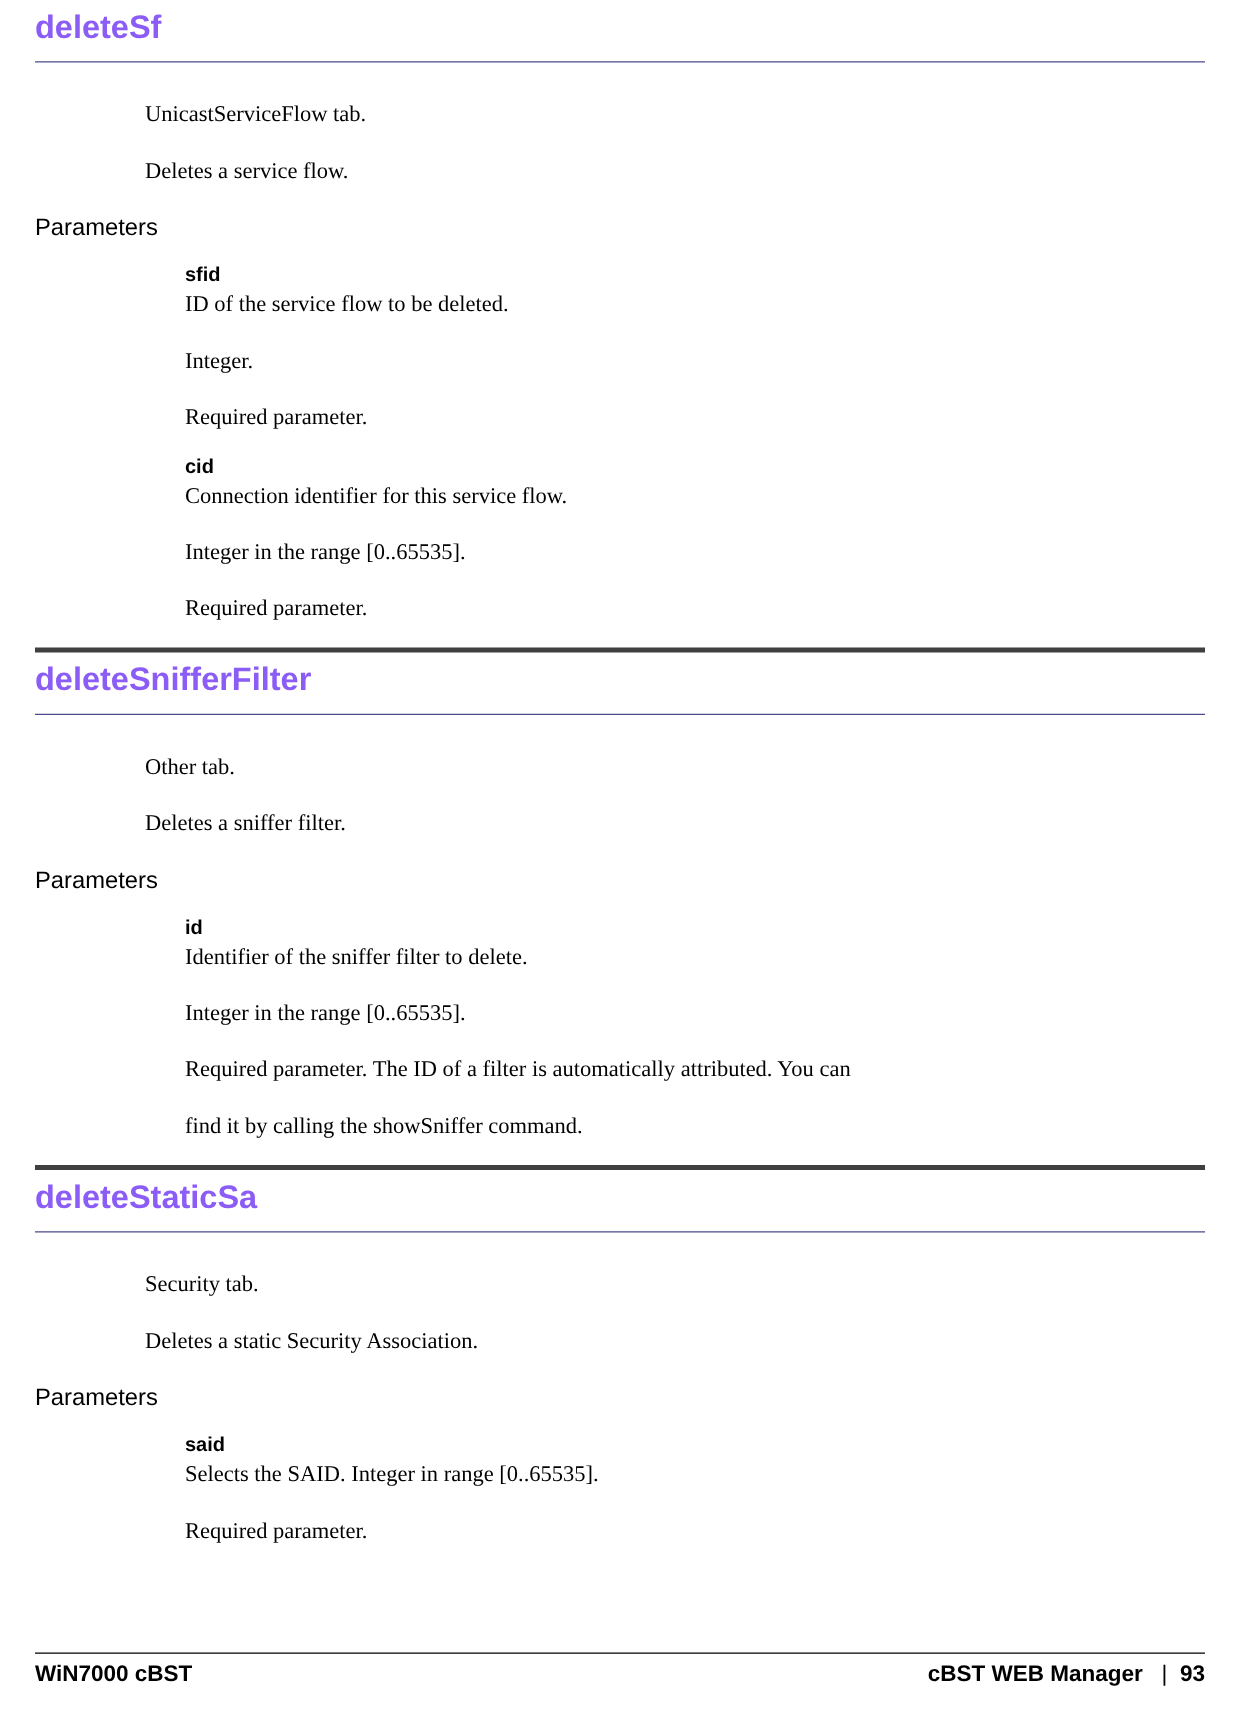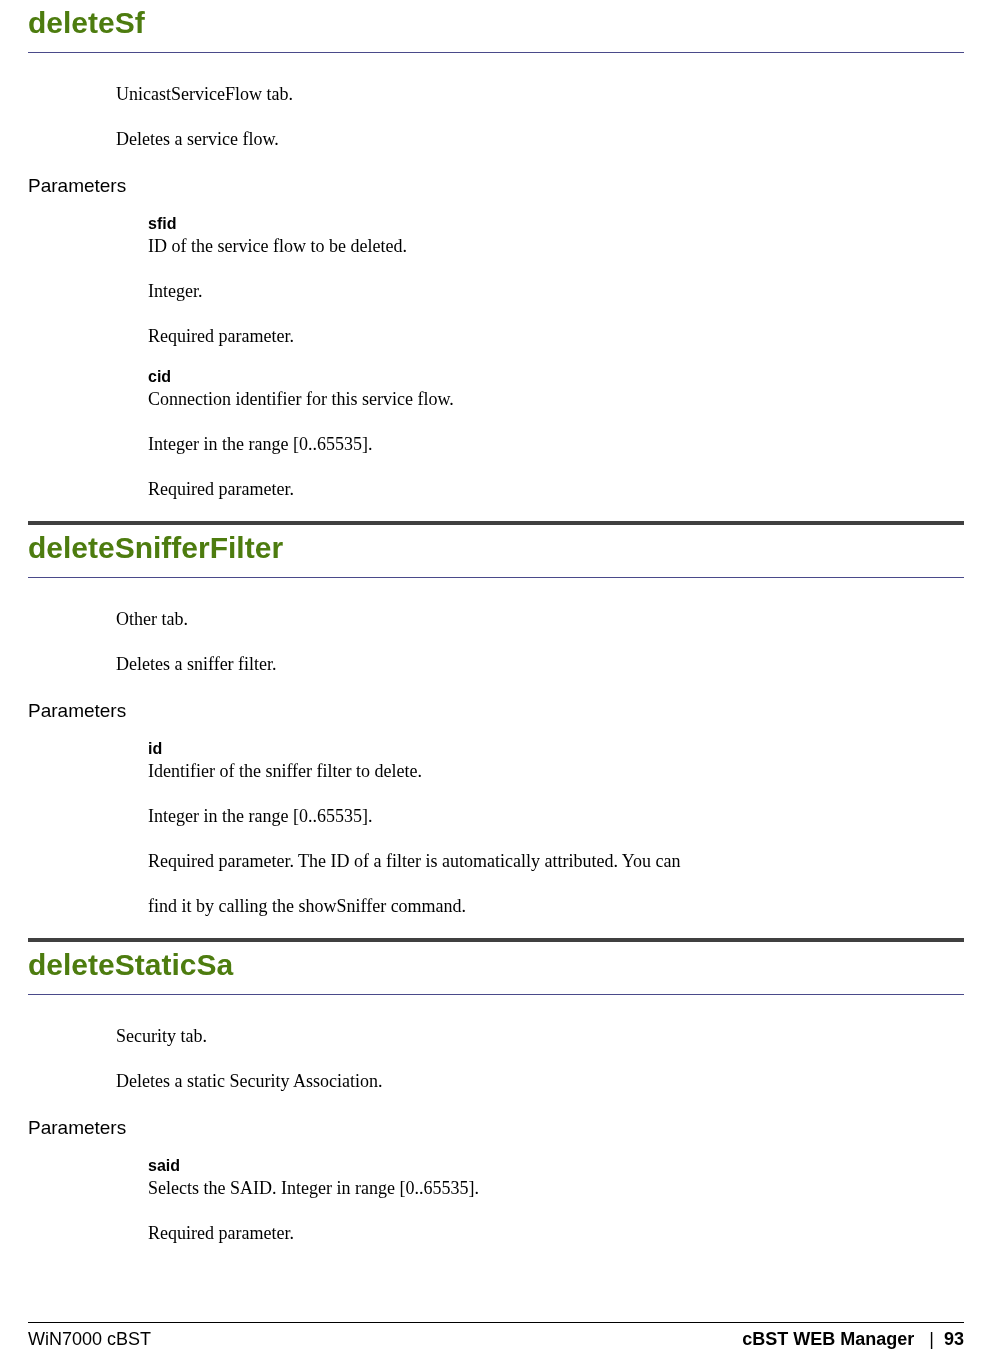--- a/index.html
+++ b/index.html
@@ -17,23 +17,23 @@
       padding: 0 28px;
     }
     .section-header {
       border-top: 4px solid #404040;
       border-bottom: 1px solid #4a4a8a;
       padding: 6px 0 12px 0;
       margin-bottom: 28px;
     }
     .section-header h1 {
       font-family: Arial, Helvetica, sans-serif;
-      font-size: 30px;
+      font-size: 26px;
       font-weight: bold;
-      color: #4d7c0f;
+      color: #8b5cf6;
     }
     .content-block {
       margin-left: 88px;
       margin-bottom: 22px;
     }
     .body-text {
       font-size: 18px;
       line-height: 1.5;
       margin-bottom: 18px;
       font-family: 'Palatino Linotype', 'Book Antiqua', Palatino, serif;
@@ -61,21 +61,21 @@
       left: 28px;
       right: 28px;
       border-top: 1.5px solid #000;
       padding-top: 6px;
       display: flex;
       justify-content: space-between;
       font-family: Arial, Helvetica, sans-serif;
       font-size: 18px;
     }
     .footer-left {
-      font-weight: normal;
+      font-weight: bold;
     }
     .footer-right {
       font-weight: normal;
       text-align: right;
     }
     .footer-right .bold {
       font-weight: bold;
     }
     .first-header {
       border-top: none;

